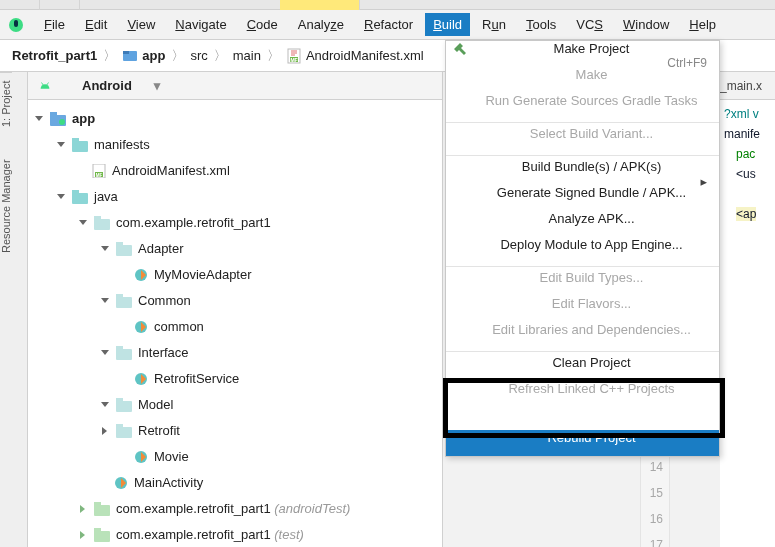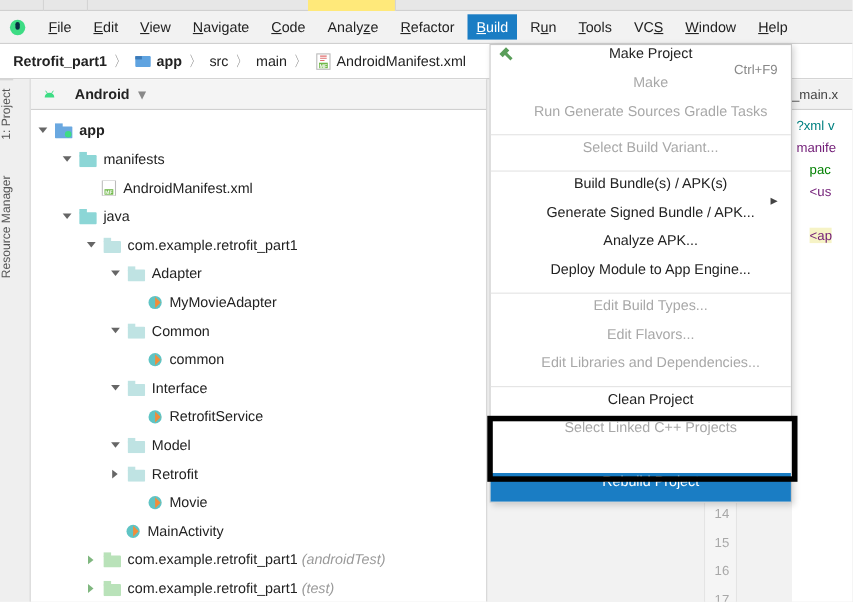--- a/index.html
+++ b/index.html
@@ -24,40 +24,40 @@
   .breadcrumb .mf { display:flex; align-items:center; gap:4px; font-weight:400;}
   .bc-icon { width:16px; height:16px; }
 
   
   .leftrail { position:absolute; left:0; top:72px; width:28px; height:475px; background:#efefef; border-right:1px solid #d0d0d0; }
   .vlabel { writing-mode: vertical-rl; transform: rotate(180deg); font-size:11px; color:#555; text-align:center; padding:8px 0; border-bottom:1px solid #d0d0d0; height:100%; display:flex; align-items:center; justify-content:flex-end; gap:32px;}
   .vlabel span { display:block; }
 
   
   .project { position:absolute; left:28px; top:72px; width:415px; height:475px; background:#fff; border-right:1px solid #d0d0d0; overflow:hidden;}
-  .proj-header { height:28px; display:flex; align-items:center; gap:8px; padding:0 10px; background:#f4f4f4; border-bottom:1px solid #d0d0d0; font-weight:600; font-size:13px;}
+  .proj-header { height:28px; display:flex; align-items:center; gap:22px; padding:0 10px; background:#f4f4f4; border-bottom:1px solid #d0d0d0; font-weight:600; font-size:13px;}
   .proj-header .as-logo { width:14px; height:14px; }
   .proj-header .dd { color:#888; }
   .tree { padding:6px 0 0 6px; font-size:13px; line-height:26px;}
   .node { display:flex; align-items:center; gap:6px; white-space:nowrap; }
   .tw { width:10px; height:10px; }
   .tw svg { display:block; }
   .fold-blue { width:16px; height:14px; }
   .fold-teal { width:16px; height:14px; }
   .cls { width:14px; height:14px; }
   .mf-ic { width:14px; height:14px; }
   .bold { font-weight:700; }
   .muted { color:#9a9a9a;font-style:italic; }
 
   
   .editor { position:absolute; left:720px; top:72px; width:55px; height:475px; background:#fff; font-family:Consolas,monospace; font-size:12px; overflow:hidden;}
   .tabrow { height:28px; background:#f2f2f2; border-bottom:1px solid #d0d0d0; display:flex; align-items:center; padding-left:0; font-family:"Segoe UI"; font-size:12px; color:#444;}
   .codecol { padding:4px 0 0 4px; line-height:20px; }
   .k-teal { color:#008080; }
-  .k-blue { color:#701a75; }
+  .k-blue { color:#0f172a; }
   .k-green { color:#008000; }
   .hl { background:#f6f3c6; }
 
   
   .dropdown { position:absolute; left:445px; top:40px; width:275px; background:#fff; border:1px solid #c8c8c8; box-shadow:2px 2px 6px rgba(0,0,0,0.18); z-index:40;}
   .dd-row { display:flex; align-items:center; height:26px; padding:0 12px 0 30px; font-size:13px; position:relative;flex-direction:column;}
   .dd-row.disabled { color:#a8a8a8; }
   .dd-row .shortcut { margin-left:auto; color:#888; font-size:12px;}
   .dd-row .sub { margin-left:auto; color:#444; }
   .dd-row.hl { background:#1a7dc4; color:#fff;margin-top:23px; }
@@ -359,21 +359,21 @@
       <span>Edit Flavors...</span>
     </div>
   <div class="dd-row disabled">
       <span>Edit Libraries and Dependencies...</span>
     </div>
   <div class="dd-sep"></div>
   <div class="dd-row">
       <span>Clean Project</span>
     </div>
   <div class="dd-row disabled">
-      <span>Select Linked C++ Projects</span>
+      <span>Refresh Linked C++ Projects</span>
     </div>
   <div class="dd-row hl">
       <span>Rebuild Project</span>
     </div>
 </div>
 <div class="ring"></div>
 
 <div class="lncol">
   <div class="ghost">13</div>
   <div>14</div>

